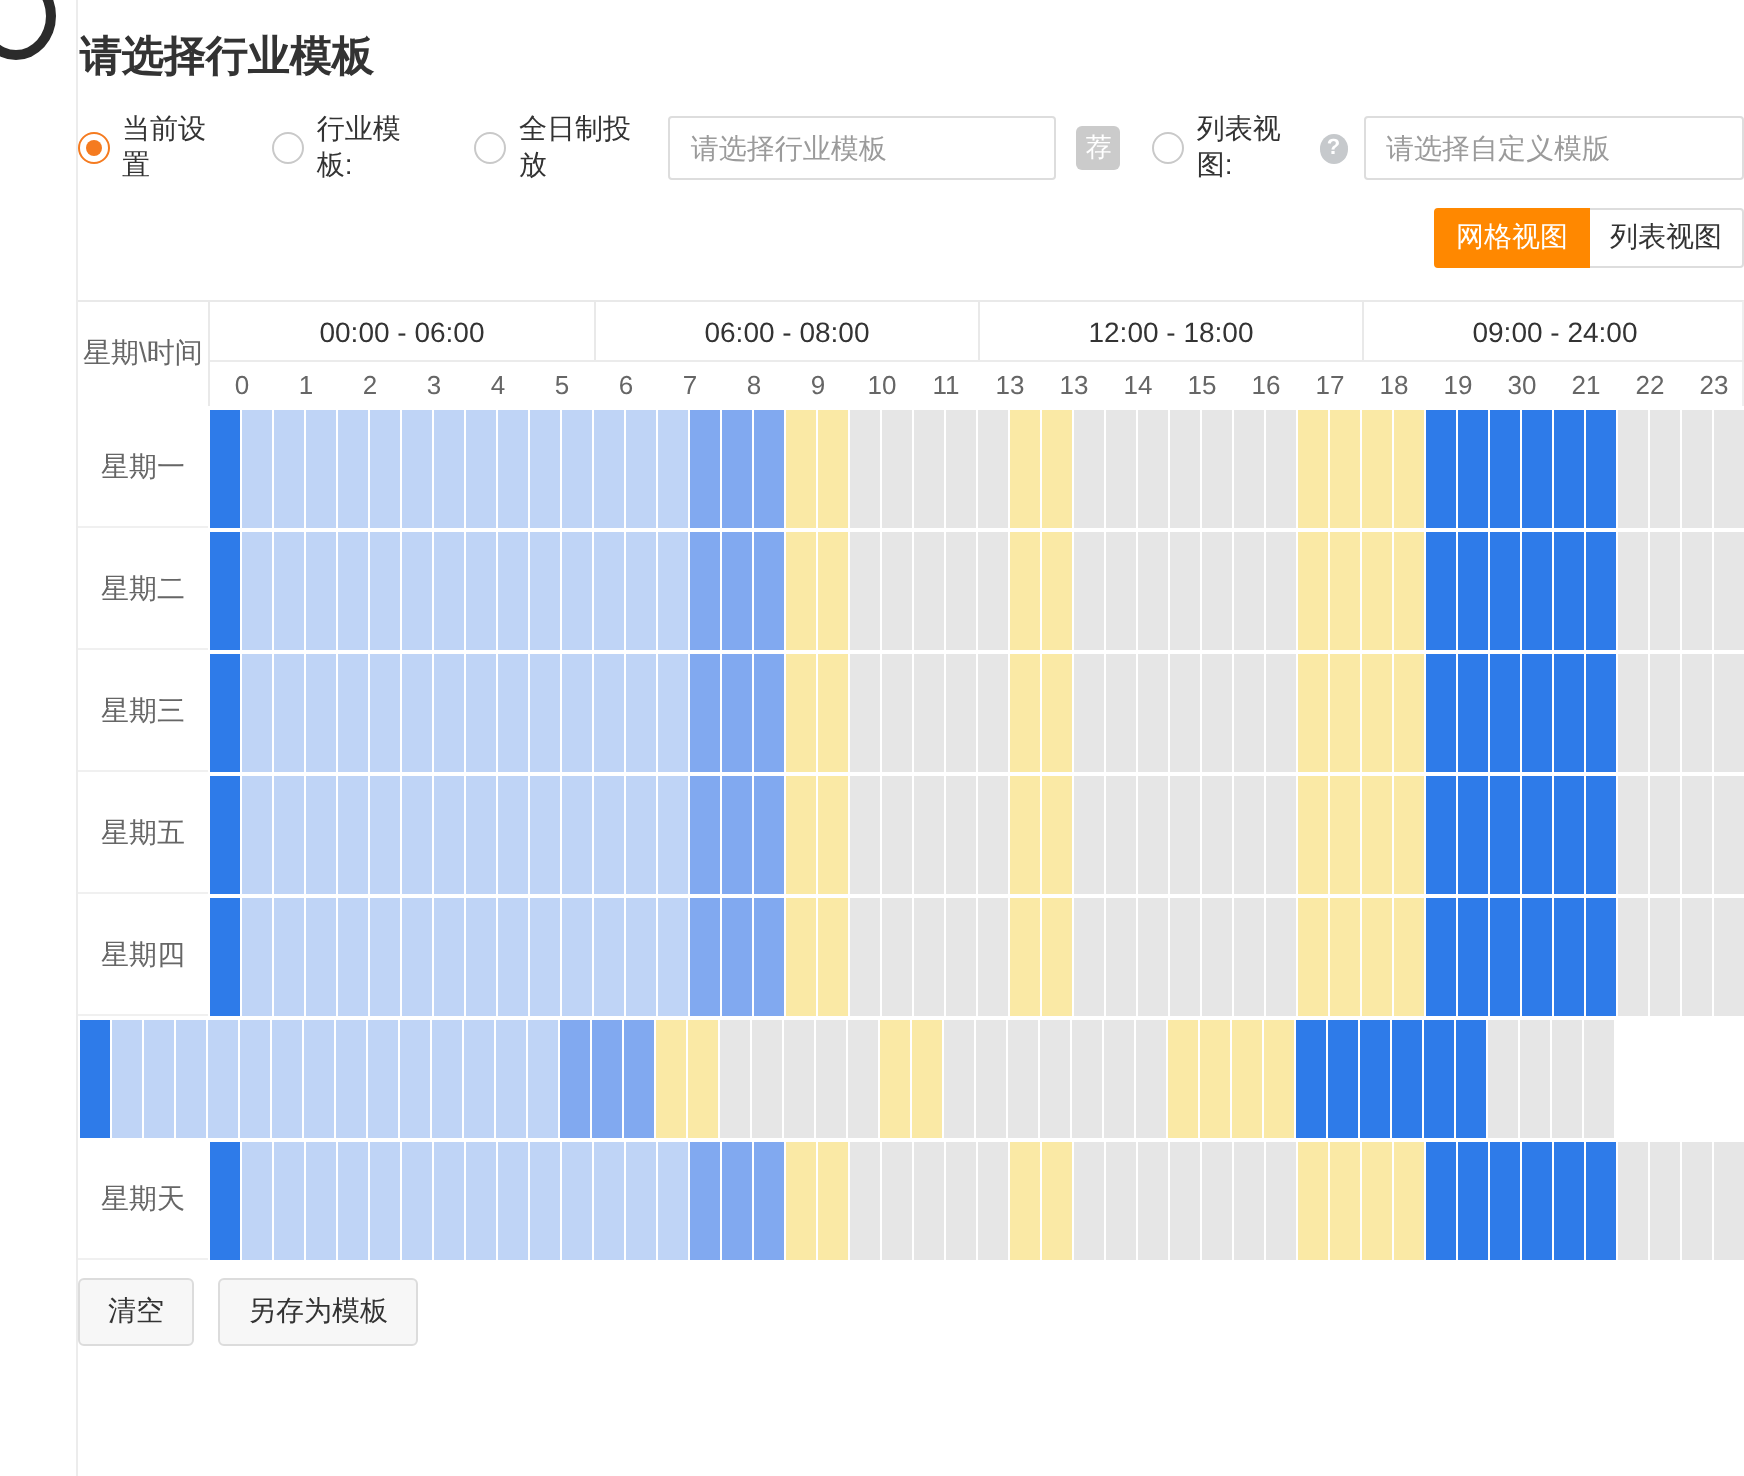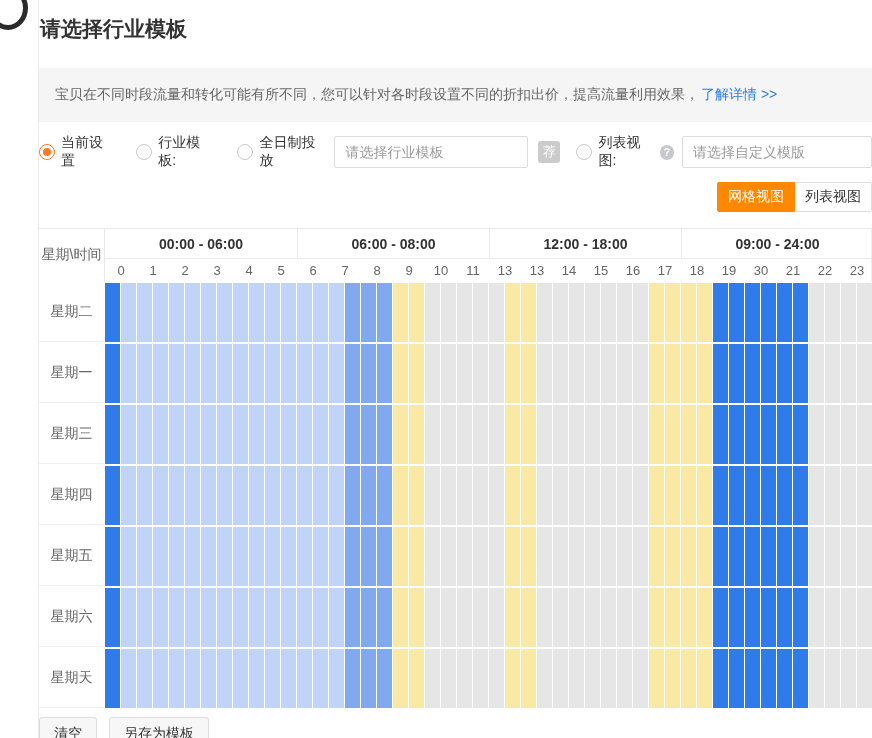--- a/index.html
+++ b/index.html
@@ -36,21 +36,21 @@
   .toggle-btn.active{background:#ff8800;color:#fff;border:1px solid #ff8800;border-radius:2px 0 0 2px;}
   .toggle-btn.plain{background:#fff;color:#333;border:1px solid #ddd;border-left:none;border-radius:0 2px 2px 0;}
   
   .schedule{margin-top:16px;width:833px;}
   .sched-header{display:flex;border-top:1px solid #e9e9e9;border-right:1px solid #eee;box-sizing:border-box;}
   .corner{width:65px;flex:0 0 auto;border-right:1px solid #e9e9e9;display:flex;align-items:center;
     justify-content:center;font-size:14px;color:#666;}
   .head-right{width:768px;}
   .groups{display:flex;height:29px;border-bottom:1px solid #ebebeb;}
   .group{width:192px;box-sizing:border-box;display:flex;align-items:center;justify-content:center;
-    font-size:14px;font-weight:bold;color:#333;}
+    font-size:14px;font-weight:normal;color:#333;}
   .group + .group{border-left:1px solid #e9e9e9;}
   .hours{display:flex;height:22px;}
   .hour{width:32px;display:flex;align-items:center;justify-content:center;font-size:13px;color:#666;}
   .sched-body{margin-top:2px;}
   .day-row{display:flex;height:59px;margin-bottom:2px;}
   .day-row:last-child{margin-bottom:0;}
   .day-label{width:65px;flex:0 0 auto;display:flex;align-items:center;justify-content:center;
     font-size:14px;color:#666;border-bottom:1px solid #f0f0f0;box-sizing:border-box;}
   .cells{display:flex;gap:1px;margin-left:1px;}
   .cell{width:15px;height:100%;cursor:pointer;}
@@ -64,24 +64,20 @@
 </head>
 <body>
 
 <div class="left-border"></div>
 <div class="corner-ring"></div>
 
 <div class="content">
 
   <h1 class="page-title">请选择行业模板</h1>
 
-  <div class="notice">
-    <span>宝贝在不同时段流量和转化可能有所不同，您可以针对各时段设置不同的折扣出价，提高流量利用效果，</span>
-    <a href="#">了解详情 &gt;&gt;</a>
-  </div>
 
   <div class="options">
     <span class="radio-item">
       <span class="radio sel">
           <span class="radio-dot"></span>
         </span>
       <span>当前设置</span>
     </span>
     <span class="radio-item" style="margin-left:22px">
       <span class="radio"></span>
@@ -139,20 +135,73 @@
             <div class="hour">19</div>
             <div class="hour">30</div>
             <div class="hour">21</div>
             <div class="hour">22</div>
             <div class="hour">23</div>
           </div>
       </div>
     </div>
     <div class="sched-body">
         <div class="day-row">
+          <div class="day-label">星期一</div>
+          <div class="cells">
+            <div class="cell" style="background: rgb(46, 123, 233);"></div>
+            <div class="cell" style="background: rgb(191, 212, 246);"></div>
+            <div class="cell" style="background: rgb(191, 212, 246);"></div>
+            <div class="cell" style="background: rgb(191, 212, 246);"></div>
+            <div class="cell" style="background: rgb(191, 212, 246);"></div>
+            <div class="cell" style="background: rgb(191, 212, 246);"></div>
+            <div class="cell" style="background: rgb(191, 212, 246);"></div>
+            <div class="cell" style="background: rgb(191, 212, 246);"></div>
+            <div class="cell" style="background: rgb(191, 212, 246);"></div>
+            <div class="cell" style="background: rgb(191, 212, 246);"></div>
+            <div class="cell" style="background: rgb(191, 212, 246);"></div>
+            <div class="cell" style="background: rgb(191, 212, 246);"></div>
+            <div class="cell" style="background: rgb(191, 212, 246);"></div>
+            <div class="cell" style="background: rgb(191, 212, 246);"></div>
+            <div class="cell" style="background: rgb(191, 212, 246);"></div>
+            <div class="cell" style="background: rgb(129, 169, 240);"></div>
+            <div class="cell" style="background: rgb(129, 169, 240);"></div>
+            <div class="cell" style="background: rgb(129, 169, 240);"></div>
+            <div class="cell" style="background: rgb(250, 233, 165);"></div>
+            <div class="cell" style="background: rgb(250, 233, 165);"></div>
+            <div class="cell" style="background: rgb(230, 230, 230);"></div>
+            <div class="cell" style="background: rgb(230, 230, 230);"></div>
+            <div class="cell" style="background: rgb(230, 230, 230);"></div>
+            <div class="cell" style="background: rgb(230, 230, 230);"></div>
+            <div class="cell" style="background: rgb(230, 230, 230);"></div>
+            <div class="cell" style="background: rgb(250, 233, 165);"></div>
+            <div class="cell" style="background: rgb(250, 233, 165);"></div>
+            <div class="cell" style="background: rgb(230, 230, 230);"></div>
+            <div class="cell" style="background: rgb(230, 230, 230);"></div>
+            <div class="cell" style="background: rgb(230, 230, 230);"></div>
+            <div class="cell" style="background: rgb(230, 230, 230);"></div>
+            <div class="cell" style="background: rgb(230, 230, 230);"></div>
+            <div class="cell" style="background: rgb(230, 230, 230);"></div>
+            <div class="cell" style="background: rgb(230, 230, 230);"></div>
+            <div class="cell" style="background: rgb(250, 233, 165);"></div>
+            <div class="cell" style="background: rgb(250, 233, 165);"></div>
+            <div class="cell" style="background: rgb(250, 233, 165);"></div>
+            <div class="cell" style="background: rgb(250, 233, 165);"></div>
+            <div class="cell" style="background: rgb(46, 123, 233);"></div>
+            <div class="cell" style="background: rgb(46, 123, 233);"></div>
+            <div class="cell" style="background: rgb(46, 123, 233);"></div>
+            <div class="cell" style="background: rgb(46, 123, 233);"></div>
+            <div class="cell" style="background: rgb(46, 123, 233);"></div>
+            <div class="cell" style="background: rgb(46, 123, 233);"></div>
+            <div class="cell" style="background: rgb(230, 230, 230);"></div>
+            <div class="cell" style="background: rgb(230, 230, 230);"></div>
+            <div class="cell" style="background: rgb(230, 230, 230);"></div>
+            <div class="cell" style="background: rgb(230, 230, 230);"></div>
+          </div>
+        </div>
+        <div class="day-row">
           <div class="day-label">星期二</div>
           <div class="cells">
             <div class="cell" style="background: rgb(46, 123, 233);"></div>
             <div class="cell" style="background: rgb(191, 212, 246);"></div>
             <div class="cell" style="background: rgb(191, 212, 246);"></div>
             <div class="cell" style="background: rgb(191, 212, 246);"></div>
             <div class="cell" style="background: rgb(191, 212, 246);"></div>
             <div class="cell" style="background: rgb(191, 212, 246);"></div>
             <div class="cell" style="background: rgb(191, 212, 246);"></div>
             <div class="cell" style="background: rgb(191, 212, 246);"></div>
@@ -192,73 +241,20 @@
             <div class="cell" style="background: rgb(46, 123, 233);"></div>
             <div class="cell" style="background: rgb(46, 123, 233);"></div>
             <div class="cell" style="background: rgb(46, 123, 233);"></div>
             <div class="cell" style="background: rgb(230, 230, 230);"></div>
             <div class="cell" style="background: rgb(230, 230, 230);"></div>
             <div class="cell" style="background: rgb(230, 230, 230);"></div>
             <div class="cell" style="background: rgb(230, 230, 230);"></div>
           </div>
         </div>
         <div class="day-row">
-          <div class="day-label">星期一</div>
-          <div class="cells">
-            <div class="cell" style="background: rgb(46, 123, 233);"></div>
-            <div class="cell" style="background: rgb(191, 212, 246);"></div>
-            <div class="cell" style="background: rgb(191, 212, 246);"></div>
-            <div class="cell" style="background: rgb(191, 212, 246);"></div>
-            <div class="cell" style="background: rgb(191, 212, 246);"></div>
-            <div class="cell" style="background: rgb(191, 212, 246);"></div>
-            <div class="cell" style="background: rgb(191, 212, 246);"></div>
-            <div class="cell" style="background: rgb(191, 212, 246);"></div>
-            <div class="cell" style="background: rgb(191, 212, 246);"></div>
-            <div class="cell" style="background: rgb(191, 212, 246);"></div>
-            <div class="cell" style="background: rgb(191, 212, 246);"></div>
-            <div class="cell" style="background: rgb(191, 212, 246);"></div>
-            <div class="cell" style="background: rgb(191, 212, 246);"></div>
-            <div class="cell" style="background: rgb(191, 212, 246);"></div>
-            <div class="cell" style="background: rgb(191, 212, 246);"></div>
-            <div class="cell" style="background: rgb(129, 169, 240);"></div>
-            <div class="cell" style="background: rgb(129, 169, 240);"></div>
-            <div class="cell" style="background: rgb(129, 169, 240);"></div>
-            <div class="cell" style="background: rgb(250, 233, 165);"></div>
-            <div class="cell" style="background: rgb(250, 233, 165);"></div>
-            <div class="cell" style="background: rgb(230, 230, 230);"></div>
-            <div class="cell" style="background: rgb(230, 230, 230);"></div>
-            <div class="cell" style="background: rgb(230, 230, 230);"></div>
-            <div class="cell" style="background: rgb(230, 230, 230);"></div>
-            <div class="cell" style="background: rgb(230, 230, 230);"></div>
-            <div class="cell" style="background: rgb(250, 233, 165);"></div>
-            <div class="cell" style="background: rgb(250, 233, 165);"></div>
-            <div class="cell" style="background: rgb(230, 230, 230);"></div>
-            <div class="cell" style="background: rgb(230, 230, 230);"></div>
-            <div class="cell" style="background: rgb(230, 230, 230);"></div>
-            <div class="cell" style="background: rgb(230, 230, 230);"></div>
-            <div class="cell" style="background: rgb(230, 230, 230);"></div>
-            <div class="cell" style="background: rgb(230, 230, 230);"></div>
-            <div class="cell" style="background: rgb(230, 230, 230);"></div>
-            <div class="cell" style="background: rgb(250, 233, 165);"></div>
-            <div class="cell" style="background: rgb(250, 233, 165);"></div>
-            <div class="cell" style="background: rgb(250, 233, 165);"></div>
-            <div class="cell" style="background: rgb(250, 233, 165);"></div>
-            <div class="cell" style="background: rgb(46, 123, 233);"></div>
-            <div class="cell" style="background: rgb(46, 123, 233);"></div>
-            <div class="cell" style="background: rgb(46, 123, 233);"></div>
-            <div class="cell" style="background: rgb(46, 123, 233);"></div>
-            <div class="cell" style="background: rgb(46, 123, 233);"></div>
-            <div class="cell" style="background: rgb(46, 123, 233);"></div>
-            <div class="cell" style="background: rgb(230, 230, 230);"></div>
-            <div class="cell" style="background: rgb(230, 230, 230);"></div>
-            <div class="cell" style="background: rgb(230, 230, 230);"></div>
-            <div class="cell" style="background: rgb(230, 230, 230);"></div>
-          </div>
-        </div>
-        <div class="day-row">
           <div class="day-label">星期三</div>
           <div class="cells">
             <div class="cell" style="background: rgb(46, 123, 233);"></div>
             <div class="cell" style="background: rgb(191, 212, 246);"></div>
             <div class="cell" style="background: rgb(191, 212, 246);"></div>
             <div class="cell" style="background: rgb(191, 212, 246);"></div>
             <div class="cell" style="background: rgb(191, 212, 246);"></div>
             <div class="cell" style="background: rgb(191, 212, 246);"></div>
             <div class="cell" style="background: rgb(191, 212, 246);"></div>
             <div class="cell" style="background: rgb(191, 212, 246);"></div>
@@ -298,20 +294,73 @@
             <div class="cell" style="background: rgb(46, 123, 233);"></div>
             <div class="cell" style="background: rgb(46, 123, 233);"></div>
             <div class="cell" style="background: rgb(46, 123, 233);"></div>
             <div class="cell" style="background: rgb(230, 230, 230);"></div>
             <div class="cell" style="background: rgb(230, 230, 230);"></div>
             <div class="cell" style="background: rgb(230, 230, 230);"></div>
             <div class="cell" style="background: rgb(230, 230, 230);"></div>
           </div>
         </div>
         <div class="day-row">
+          <div class="day-label">星期五</div>
+          <div class="cells">
+            <div class="cell" style="background: rgb(46, 123, 233);"></div>
+            <div class="cell" style="background: rgb(191, 212, 246);"></div>
+            <div class="cell" style="background: rgb(191, 212, 246);"></div>
+            <div class="cell" style="background: rgb(191, 212, 246);"></div>
+            <div class="cell" style="background: rgb(191, 212, 246);"></div>
+            <div class="cell" style="background: rgb(191, 212, 246);"></div>
+            <div class="cell" style="background: rgb(191, 212, 246);"></div>
+            <div class="cell" style="background: rgb(191, 212, 246);"></div>
+            <div class="cell" style="background: rgb(191, 212, 246);"></div>
+            <div class="cell" style="background: rgb(191, 212, 246);"></div>
+            <div class="cell" style="background: rgb(191, 212, 246);"></div>
+            <div class="cell" style="background: rgb(191, 212, 246);"></div>
+            <div class="cell" style="background: rgb(191, 212, 246);"></div>
+            <div class="cell" style="background: rgb(191, 212, 246);"></div>
+            <div class="cell" style="background: rgb(191, 212, 246);"></div>
+            <div class="cell" style="background: rgb(129, 169, 240);"></div>
+            <div class="cell" style="background: rgb(129, 169, 240);"></div>
+            <div class="cell" style="background: rgb(129, 169, 240);"></div>
+            <div class="cell" style="background: rgb(250, 233, 165);"></div>
+            <div class="cell" style="background: rgb(250, 233, 165);"></div>
+            <div class="cell" style="background: rgb(230, 230, 230);"></div>
+            <div class="cell" style="background: rgb(230, 230, 230);"></div>
+            <div class="cell" style="background: rgb(230, 230, 230);"></div>
+            <div class="cell" style="background: rgb(230, 230, 230);"></div>
+            <div class="cell" style="background: rgb(230, 230, 230);"></div>
+            <div class="cell" style="background: rgb(250, 233, 165);"></div>
+            <div class="cell" style="background: rgb(250, 233, 165);"></div>
+            <div class="cell" style="background: rgb(230, 230, 230);"></div>
+            <div class="cell" style="background: rgb(230, 230, 230);"></div>
+            <div class="cell" style="background: rgb(230, 230, 230);"></div>
+            <div class="cell" style="background: rgb(230, 230, 230);"></div>
+            <div class="cell" style="background: rgb(230, 230, 230);"></div>
+            <div class="cell" style="background: rgb(230, 230, 230);"></div>
+            <div class="cell" style="background: rgb(230, 230, 230);"></div>
+            <div class="cell" style="background: rgb(250, 233, 165);"></div>
+            <div class="cell" style="background: rgb(250, 233, 165);"></div>
+            <div class="cell" style="background: rgb(250, 233, 165);"></div>
+            <div class="cell" style="background: rgb(250, 233, 165);"></div>
+            <div class="cell" style="background: rgb(46, 123, 233);"></div>
+            <div class="cell" style="background: rgb(46, 123, 233);"></div>
+            <div class="cell" style="background: rgb(46, 123, 233);"></div>
+            <div class="cell" style="background: rgb(46, 123, 233);"></div>
+            <div class="cell" style="background: rgb(46, 123, 233);"></div>
+            <div class="cell" style="background: rgb(46, 123, 233);"></div>
+            <div class="cell" style="background: rgb(230, 230, 230);"></div>
+            <div class="cell" style="background: rgb(230, 230, 230);"></div>
+            <div class="cell" style="background: rgb(230, 230, 230);"></div>
+            <div class="cell" style="background: rgb(230, 230, 230);"></div>
+          </div>
+        </div>
+        <div class="day-row">
           <div class="day-label">星期四</div>
           <div class="cells">
             <div class="cell" style="background: rgb(46, 123, 233);"></div>
             <div class="cell" style="background: rgb(191, 212, 246);"></div>
             <div class="cell" style="background: rgb(191, 212, 246);"></div>
             <div class="cell" style="background: rgb(191, 212, 246);"></div>
             <div class="cell" style="background: rgb(191, 212, 246);"></div>
             <div class="cell" style="background: rgb(191, 212, 246);"></div>
             <div class="cell" style="background: rgb(191, 212, 246);"></div>
             <div class="cell" style="background: rgb(191, 212, 246);"></div>
@@ -351,74 +400,20 @@
             <div class="cell" style="background: rgb(46, 123, 233);"></div>
             <div class="cell" style="background: rgb(46, 123, 233);"></div>
             <div class="cell" style="background: rgb(46, 123, 233);"></div>
             <div class="cell" style="background: rgb(230, 230, 230);"></div>
             <div class="cell" style="background: rgb(230, 230, 230);"></div>
             <div class="cell" style="background: rgb(230, 230, 230);"></div>
             <div class="cell" style="background: rgb(230, 230, 230);"></div>
           </div>
         </div>
         <div class="day-row">
-          <div class="day-label">星期五</div>
-          <div class="cells">
-            <div class="cell" style="background: rgb(46, 123, 233);"></div>
-            <div class="cell" style="background: rgb(191, 212, 246);"></div>
-            <div class="cell" style="background: rgb(191, 212, 246);"></div>
-            <div class="cell" style="background: rgb(191, 212, 246);"></div>
-            <div class="cell" style="background: rgb(191, 212, 246);"></div>
-            <div class="cell" style="background: rgb(191, 212, 246);"></div>
-            <div class="cell" style="background: rgb(191, 212, 246);"></div>
-            <div class="cell" style="background: rgb(191, 212, 246);"></div>
-            <div class="cell" style="background: rgb(191, 212, 246);"></div>
-            <div class="cell" style="background: rgb(191, 212, 246);"></div>
-            <div class="cell" style="background: rgb(191, 212, 246);"></div>
-            <div class="cell" style="background: rgb(191, 212, 246);"></div>
-            <div class="cell" style="background: rgb(191, 212, 246);"></div>
-            <div class="cell" style="background: rgb(191, 212, 246);"></div>
-            <div class="cell" style="background: rgb(191, 212, 246);"></div>
-            <div class="cell" style="background: rgb(129, 169, 240);"></div>
-            <div class="cell" style="background: rgb(129, 169, 240);"></div>
-            <div class="cell" style="background: rgb(129, 169, 240);"></div>
-            <div class="cell" style="background: rgb(250, 233, 165);"></div>
-            <div class="cell" style="background: rgb(250, 233, 165);"></div>
-            <div class="cell" style="background: rgb(230, 230, 230);"></div>
-            <div class="cell" style="background: rgb(230, 230, 230);"></div>
-            <div class="cell" style="background: rgb(230, 230, 230);"></div>
-            <div class="cell" style="background: rgb(230, 230, 230);"></div>
-            <div class="cell" style="background: rgb(230, 230, 230);"></div>
-            <div class="cell" style="background: rgb(250, 233, 165);"></div>
-            <div class="cell" style="background: rgb(250, 233, 165);"></div>
-            <div class="cell" style="background: rgb(230, 230, 230);"></div>
-            <div class="cell" style="background: rgb(230, 230, 230);"></div>
-            <div class="cell" style="background: rgb(230, 230, 230);"></div>
-            <div class="cell" style="background: rgb(230, 230, 230);"></div>
-            <div class="cell" style="background: rgb(230, 230, 230);"></div>
-            <div class="cell" style="background: rgb(230, 230, 230);"></div>
-            <div class="cell" style="background: rgb(230, 230, 230);"></div>
-            <div class="cell" style="background: rgb(250, 233, 165);"></div>
-            <div class="cell" style="background: rgb(250, 233, 165);"></div>
-            <div class="cell" style="background: rgb(250, 233, 165);"></div>
-            <div class="cell" style="background: rgb(250, 233, 165);"></div>
-            <div class="cell" style="background: rgb(46, 123, 233);"></div>
-            <div class="cell" style="background: rgb(46, 123, 233);"></div>
-            <div class="cell" style="background: rgb(46, 123, 233);"></div>
-            <div class="cell" style="background: rgb(46, 123, 233);"></div>
-            <div class="cell" style="background: rgb(46, 123, 233);"></div>
-            <div class="cell" style="background: rgb(46, 123, 233);"></div>
-            <div class="cell" style="background: rgb(230, 230, 230);"></div>
-            <div class="cell" style="background: rgb(230, 230, 230);"></div>
-            <div class="cell" style="background: rgb(230, 230, 230);"></div>
-            <div class="cell" style="background: rgb(230, 230, 230);"></div>
-          </div>
-        </div>
-        <div class="day-row">
-          <div class="day-label">星期六</div>
           <div class="cells">
             <div class="cell" style="background: rgb(46, 123, 233);"></div>
             <div class="cell" style="background: rgb(191, 212, 246);"></div>
             <div class="cell" style="background: rgb(191, 212, 246);"></div>
             <div class="cell" style="background: rgb(191, 212, 246);"></div>
             <div class="cell" style="background: rgb(191, 212, 246);"></div>
             <div class="cell" style="background: rgb(191, 212, 246);"></div>
             <div class="cell" style="background: rgb(191, 212, 246);"></div>
             <div class="cell" style="background: rgb(191, 212, 246);"></div>
             <div class="cell" style="background: rgb(191, 212, 246);"></div>

